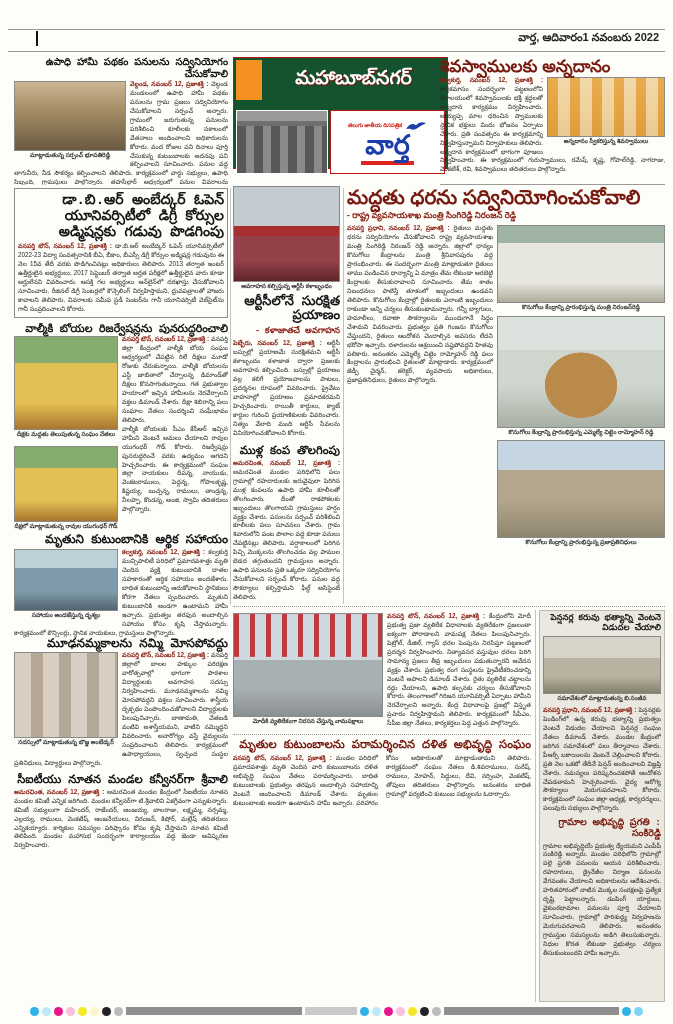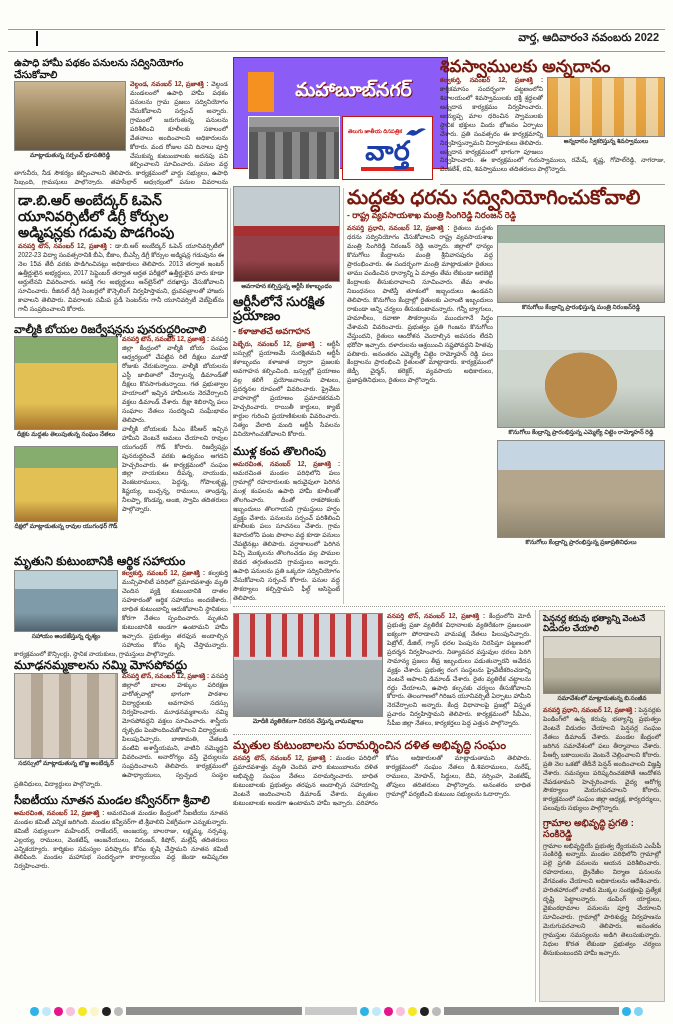--- a/index.html
+++ b/index.html
@@ -16,21 +16,21 @@
   .date-line { position:absolute; font-size:11px; font-weight:bold; color:#222; }
 
   section.art { position:absolute; overflow:hidden; }
   .flow { overflow:hidden; }
   .h-maroon { font-weight:bold; color:#77190f; line-height:1.12; }
   .h-dark { font-weight:bold; color:#151515; line-height:1.15; }
   .sub { font-weight:bold; color:#8a2014; font-size:8.5px; margin:2px 0 2px; }
   .bt { font-size:6.3px; line-height:1.42; text-align:justify; color:#2a2a2a; }
   .dl { font-weight:bold; color:#8a2014; }
   .cap { font-size:6px; line-height:1.25; text-align:center; font-weight:bold; color:#333; padding:1px 0 2px; }
-  .ctr { text-align:left; }
+  .ctr { text-align:right;font-family:Liberation Mono, monospace; }
 
   .ph { border:1px solid #8a8a88; width:100%; }
   .phwrap { overflow:hidden; }
   .fl { float:left; margin:1px 4px 2px 0; }
   .fr { float:right; margin:1px 0 2px 4px; }
 
   
   .ph-meeting { background:linear-gradient(180deg,#cbb793 0%,#a08a63 45%,#6b5a41 100%); }
   .ph-anna { background:
       repeating-linear-gradient(90deg, rgba(232,163,60,.85) 0 10px, rgba(243,217,168,.85) 10px 22px),
@@ -53,26 +53,26 @@
       linear-gradient(180deg,#dce3de 0 30%, #cfd6ce 30% 62%, #a8b0a5 100%); }
   .ph-road { background:linear-gradient(180deg,#c5d6e2 0 30%, #b3a68d 30% 62%, #8e846d 100%); }
   .ph-protest { background:
       repeating-linear-gradient(90deg, rgba(190,30,30,.85) 0 5px, rgba(0,0,0,0) 5px 16px),
       linear-gradient(180deg,#cfd8de 0 45%, #a9b0b4 45% 72%, #8a8f92 100%);
       background-size:100% 42%, 100% 100%; background-repeat:no-repeat; background-color:#a9b0b4; }
   .ph-small-meet { background:linear-gradient(180deg,#d9d4c8 0 38%, #b8b2a1 38% 70%, #857f6d 100%); }
 
   
   .masthead { position:absolute; left:233px; top:57px; width:215px; height:112px;
-    background:#8b5cf6; border:1px solid #b01510; padding:14px; }
+    background:#14532d; border:1px solid #b01510; padding:2px; }
   .mh-top { display:flex; height:40px; }
   .mh-orange { width:26px; background:#f59120; }
   .mh-region { flex:1; display:flex; align-items:center; justify-content:center;
     color:#fff; font-weight:bold; font-size:19px; text-shadow:1px 1px 0 #7a0c08; }
-  .mh-bottom { display:flex; height:64px; margin-top:4px; gap:2px; }
+  .mh-bottom { display:flex; height:64px; margin-top:10px; gap:2px; }
   .mh-dam { width:92px; border:1px solid #fff; }
   .mh-logo { flex:1; background:#fff; border:1px solid #c01712; display:flex;
     flex-direction:column; align-items:center; justify-content:center; }
   .mh-tag { display:flex; align-items:center; gap:3px; font-size:5.5px; font-weight:bold; color:#d01b15; }
   .mh-name { color:#1c3ea8; font-weight:bold; font-size:27px; line-height:1;
     border-bottom:4px solid #e0231e; padding:0 4px 2px; }
 
   .right-box { position:absolute; left:539px; top:610px; width:126px; height:392px;
     background:#ebe8e0; border:1px solid #bdbab0; padding:3px; overflow:hidden; }
 
@@ -85,21 +85,21 @@
   .two-col { column-count:2; column-gap:8px; }
   .boxed { border:1px solid #8c8c8a; padding:3px; margin-bottom:5px; }
 </style>
 </head>
 <body>
 
 <div class="page">
 
   <div class="rule" style="top:29px;left:8px;width:657px"></div>
   <div class="fold" style="left:36px;top:31px;width:2px;height:15px"></div>
-  <div class="date-line" style="top:31px;right:14px">వార్త, ఆదివారం3 నవంబరు 2022</div>
+  <div class="date-line" style="top:31px;right:14px">వార్త, ఆదివారం1 నవంబరు 2022</div>
   <div class="rule" style="top:51px;left:8px;width:657px"></div>
 
   <section class="art" style="left:14px;top:57px;width:214px;height:128px">
     <div class="h-dark ctr" style="font-size:10px">ఉపాధి హామీ పథకం పనులను సద్వినియోగం చేసుకోవాలి</div>
     <div class="phwrap fl" style="width:112px">
       <div class="ph ph-meeting" style="height:70px"></div>
       <div class="cap">మాట్లాడుతున్న సర్పంచ్ భూపతిరెడ్డి</div>
     </div>
     <p class="bt"><span class="dl">వెల్దండ, నవంబర్ 12, ప్రజాశక్తి :</span> <span>వెల్దండ మండలంలో ఉపాధి హామీ పథకం పనులను గ్రామ ప్రజలు సద్వినియోగం చేసుకోవాలని సర్పంచ్ అన్నారు. గ్రామంలో జరుగుతున్న పనులను పరిశీలించి కూలీలకు సకాలంలో వేతనాలు అందించాలని అధికారులను కోరారు. వంద రోజుల పని దినాలు పూర్తి చేసుకున్న కుటుంబాలకు అదనపు పని కల్పించాలని సూచించారు. పనుల వద్ద తాగునీరు, నీడ సౌకర్యం కల్పించాలని తెలిపారు. కార్యక్రమంలో వార్డు సభ్యులు, ఉపాధి సిబ్బంది, గ్రామస్తులు పాల్గొన్నారు. తహసీల్దార్ ఆధ్వర్యంలో పనుల వివరాలను పరిశీలిస్తున్నారు.</span></p>
   </section>
@@ -150,21 +150,21 @@
         <div class="cap">దీక్షకు మద్దతు తెలుపుతున్న సంఘం నేతలు</div>
       </div>
       <p class="bt"><span class="dl">వనపర్తి టౌన్, నవంబర్ 12, ప్రజాశక్తి :</span> <span>వనపర్తి జిల్లా కేంద్రంలో వాల్మీకి బోయ సంఘం ఆధ్వర్యంలో చేపట్టిన రిలే దీక్షలు మూడో రోజుకు చేరుకున్నాయి. వాల్మీకి బోయలను ఎస్టీ జాబితాలో చేర్చాలన్న డిమాండ్‌తో దీక్షలు కొనసాగుతున్నాయి. గత ప్రభుత్వాల హయాంలో ఇచ్చిన హామీలను నెరవేర్చాలని వక్తలు డిమాండ్ చేశారు. దీక్షా శిబిరాన్ని పలు సంఘాల నేతలు సందర్శించి సంఘీభావం తెలిపారు.</span></p>
       <div class="phwrap fl" style="width:104px;margin-top:3px">
         <div class="ph ph-stage" style="height:76px"></div>
         <div class="cap">దీక్షలో మాట్లాడుతున్న రావుల యుగంధర్ గౌడ్</div>
       </div>
       <p class="bt">వాల్మీకి బోయలకు సీఎం కేసీఆర్ ఇచ్చిన హామీని వెంటనే అమలు చేయాలని రావుల యుగంధర్ గౌడ్ కోరారు. రిజర్వేషన్లు పునరుద్ధరించే వరకు ఉద్యమం ఆగదని హెచ్చరించారు. ఈ కార్యక్రమంలో సంఘం జిల్లా నాయకులు దీపన్న, నాయుడు, వెంకటరాములు, పెద్దన్న, గోపాలకృష్ణ, కిష్టయ్య, బుచ్చన్న, రాములు, తాండ్రన్న, నీలప్పా, కొండన్న, అంజి, స్వామి తదితరులు పాల్గొన్నారు.</p>
     </article>
 
-    <article class="flow" style="margin-top:21px">
+    <article class="flow" style="margin-top:0">
       <div class="h-dark ctr" style="font-size:12px">మృతుని కుటుంబానికి ఆర్థిక సహాయం</div>
       <div class="phwrap fl" style="width:104px">
         <div class="ph ph-aid" style="height:62px"></div>
         <div class="cap">సహాయం అందజేస్తున్న దృశ్యం</div>
       </div>
       <p class="bt"><span class="dl">కల్వకుర్తి, నవంబర్ 12, ప్రజాశక్తి :</span> <span>కల్వకుర్తి మున్సిపాలిటీ పరిధిలో ప్రమాదవశాత్తు మృతి చెందిన వ్యక్తి కుటుంబానికి దాతల సహకారంతో ఆర్థిక సహాయం అందజేశారు. బాధిత కుటుంబాన్ని ఆదుకోవాలని స్థానికులు కోరగా నేతలు స్పందించారు. మృతుని కుటుంబానికి అండగా ఉంటామని హామీ ఇచ్చారు. ప్రభుత్వం తరఫున అందాల్సిన సహాయం కోసం కృషి చేస్తామన్నారు. కార్యక్రమంలో కౌన్సిలర్లు, స్థానిక నాయకులు, గ్రామస్తులు పాల్గొన్నారు.</span></p>
     </article>
 
     <article class="flow" style="">
       <div class="h-dark ctr" style="font-size:12px">మూఢనమ్మకాలను నమ్మి మోసపోవద్దు</div>

